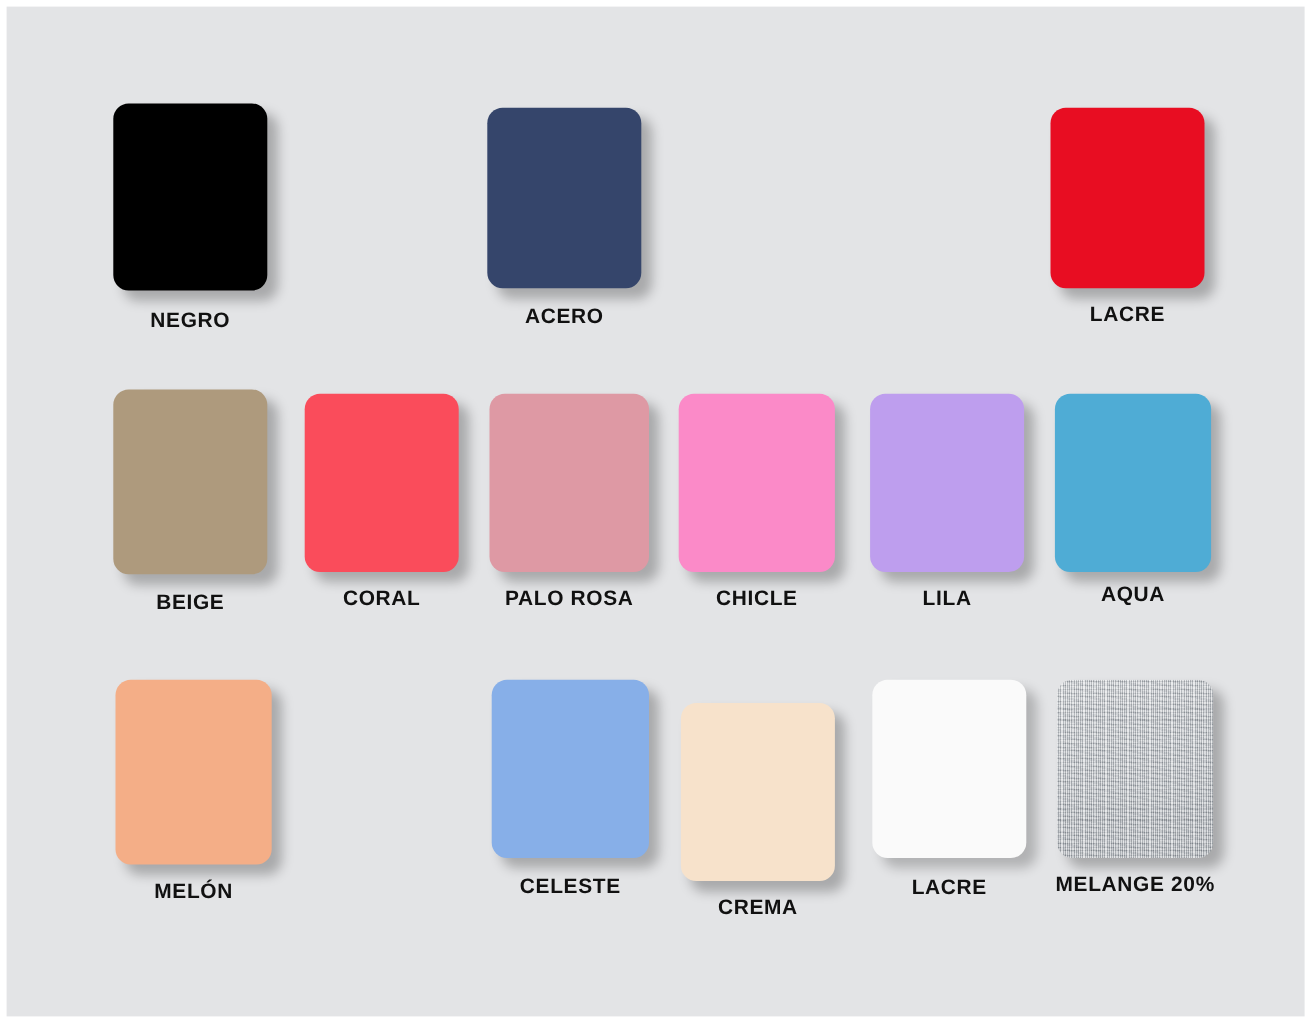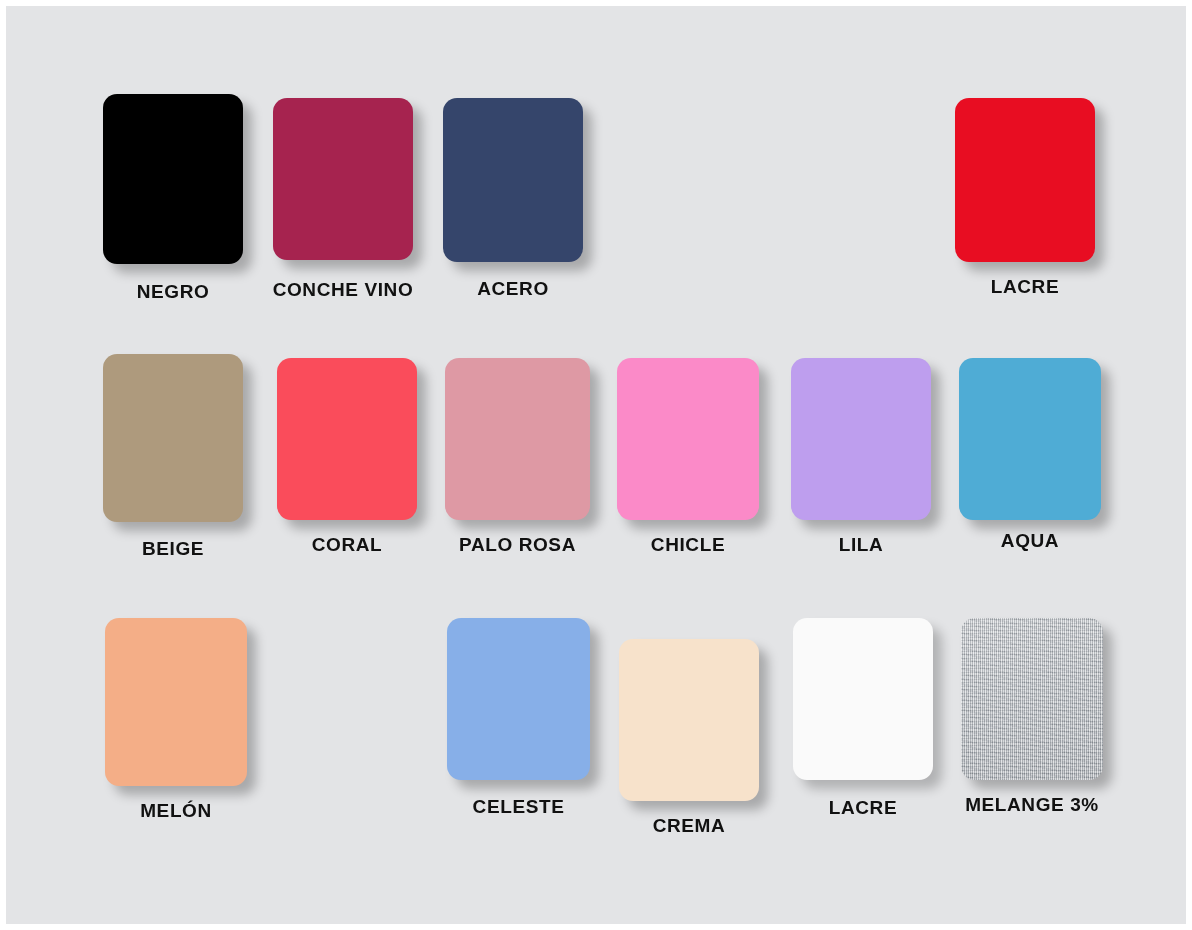--- a/index.html
+++ b/index.html
@@ -104,24 +104,20 @@
 </head>
 <body>
 
 <div class="page">
   <div class="canvas">
     <div class="grid" id="swatch-grid">
         <div class="swatch-cell" style="left: 77px; top: 88px;">
           <div class="chip" style="width: 140px; height: 170px; background-color: rgb(0, 0, 0);"></div>
           <div class="label" style="margin-top: 17px;">NEGRO</div>
         </div>
-        <div class="swatch-cell" style="left: 247px; top: 92px;">
-          <div class="chip" style="width: 140px; height: 162px; background-color: rgb(166, 35, 79);"></div>
-          <div class="label" style="margin-top: 19px;">CONCHE VINO</div>
-        </div>
         <div class="swatch-cell" style="left: 417px; top: 92px;">
           <div class="chip" style="width: 140px; height: 164px; background-color: rgb(53, 69, 107);"></div>
           <div class="label" style="margin-top: 16px;">ACERO</div>
         </div>
         <div class="swatch-cell" style="left: 929px; top: 92px;">
           <div class="chip" style="width: 140px; height: 164px; background-color: rgb(232, 13, 34);"></div>
           <div class="label" style="margin-top: 14px;">LACRE</div>
         </div>
         <div class="swatch-cell" style="left: 77px; top: 348px;">
           <div class="chip" style="width: 140px; height: 168px; background-color: rgb(174, 154, 125);"></div>
@@ -158,17 +154,17 @@
         <div class="swatch-cell" style="left: 593px; top: 612px; margin-top: 21px;">
           <div class="chip" style="width: 140px; height: 162px; background-color: rgb(247, 226, 203);"></div>
           <div class="label" style="margin-top: 14px;">CREMA</div>
         </div>
         <div class="swatch-cell" style="left: 767px; top: 612px;">
           <div class="chip light-edge" style="width: 140px; height: 162px; background-color: rgb(250, 250, 250);"></div>
           <div class="label" style="margin-top: 17px;">LACRE</div>
         </div>
         <div class="swatch-cell" style="left: 936px; top: 612px;">
           <div class="chip melange" style="width: 142px; height: 162px; background-color: rgb(175, 180, 185);"></div>
-          <div class="label" style="margin-top: 14px;">MELANGE 3%</div>
+          <div class="label" style="margin-top: 14px;">MELANGE 20%</div>
         </div>
       </div>
   </div>
 </div>
 
 </body></html>

